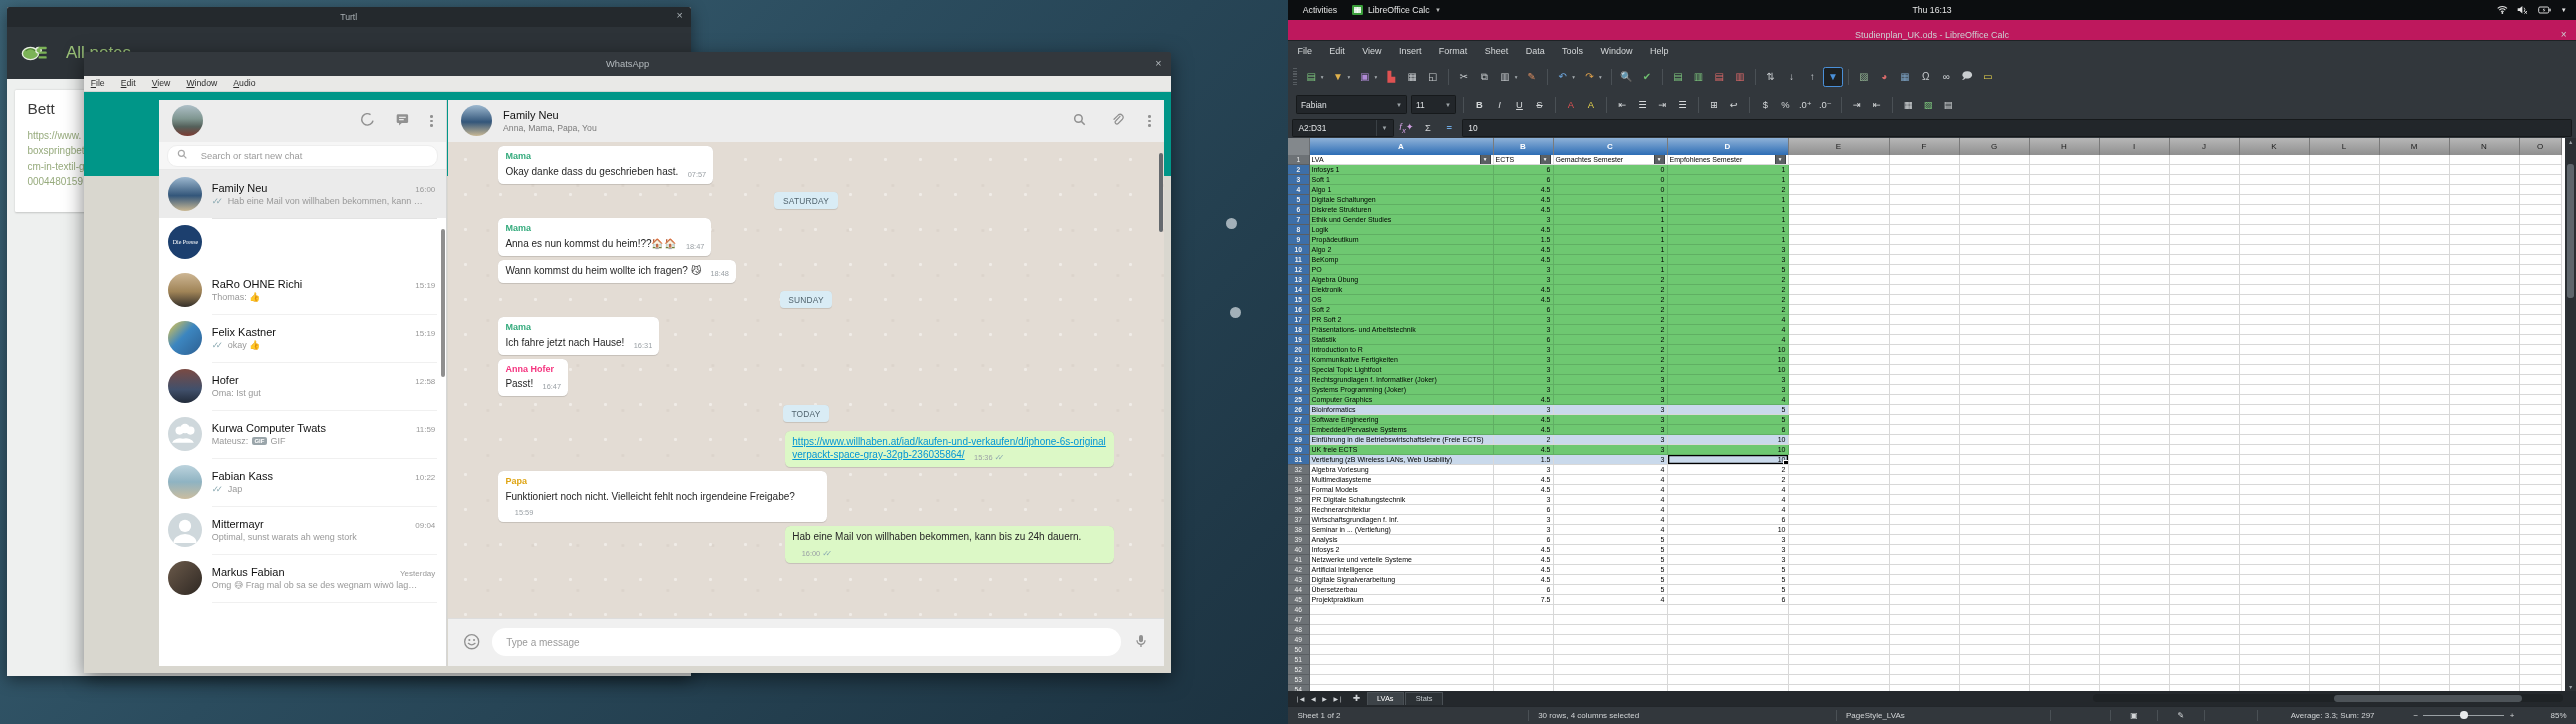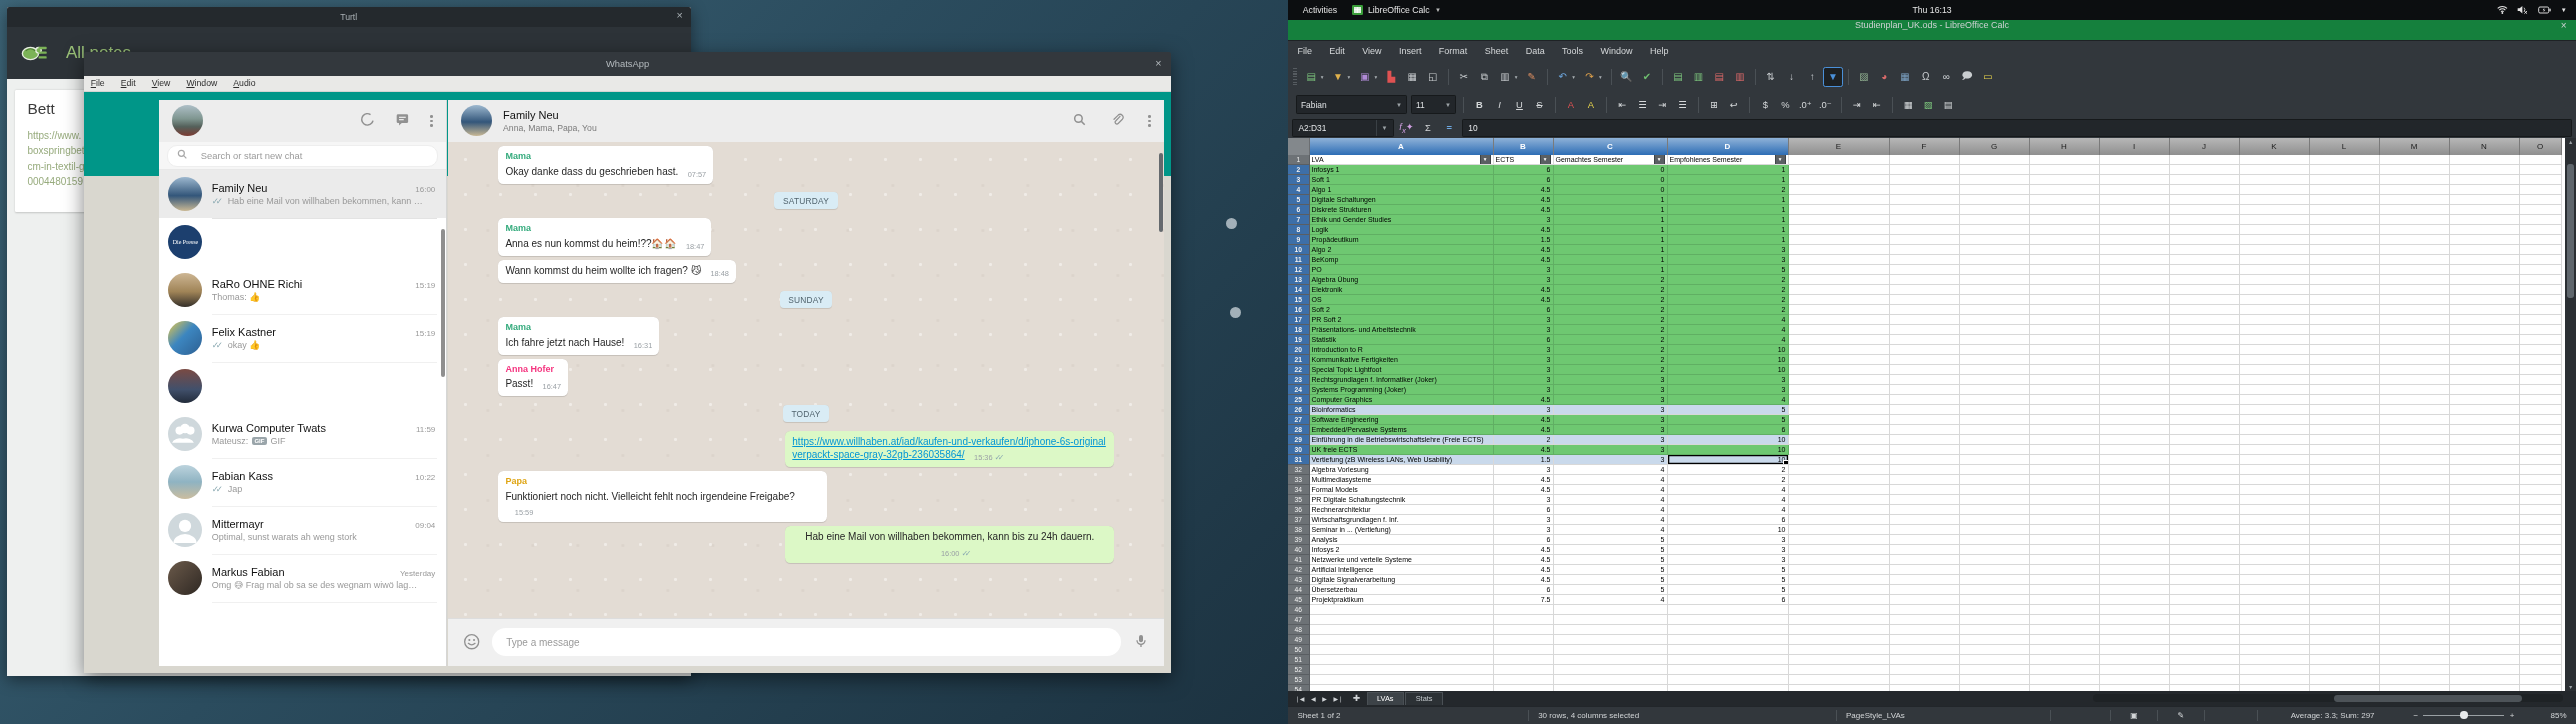--- a/index.html
+++ b/index.html
@@ -83,21 +83,21 @@
   .bubble .sender{font-size:9px;font-weight:bold;margin-bottom:1.3px;}
   .bubble .msg-time{display:inline-block;font-size:7.4px;color:#9aa0a5;margin-left:9.4px;position:relative;top:2px;white-space:nowrap;}
   .bubble .msg-time .ticks{padding-right:0;padding-left:2px;font-size:8px;}
   .bubble.linkmsg a{color:#0396d5;text-decoration:underline;word-break:break-all;}
   #wa-input{height:47px;background:#f0f0f0;border-top:0.7px solid #ddd;display:flex;align-items:center;padding:0 14.8px;gap:12px;flex:none;}
   .type-pill{flex:1;height:28px;background:#fff;border-radius:14px;display:flex;align-items:center;padding:0 12px;}
   .type-pill input{border:none;outline:none;width:100%;font-size:10px;color:#444;background:transparent;font-family:inherit;}
   .type-pill input::placeholder{color:#9a9a9a;}
   
   #calc{position:absolute;left:1288px;top:20px;width:1288px;height:704px;background:#32373c;display:flex;flex-direction:column;}
-  #calc .tbar{height:20px;background:#15803d;display:flex;align-items:flex-start;justify-content:center;position:relative;flex:none;border-bottom:0.7px solid #1e2225;}
+  #calc .tbar{height:20px;background:#be185d;display:flex;align-items:flex-end;justify-content:center;position:relative;flex:none;border-bottom:0.7px solid #1e2225;}
   #calc .tbar .t-title{color:#cdd0d2;font-size:9px;}
   #calc .tbar .t-close{position:absolute;right:9.4px;color:#cdd0d2;font-size:10px;}
   #calc-menubar{height:20px;display:flex;align-items:center;gap:17.4px;padding-left:9.4px;color:#d5d8da;font-size:9px;flex:none;}
   #calc-toolbar{height:31px;display:flex;align-items:center;gap:2.7px;padding-left:5.4px;flex:none;}
   #calc-fmtbar{height:25.5px;display:flex;align-items:center;gap:4px;padding-left:8px;flex:none;}
   .tb-grip{width:3.4px;height:17.4px;margin-right:2.7px;background:repeating-linear-gradient(#565c61 0 1.3px,transparent 1.3px 2.7px);}
   .tb-sep{width:0.7px;height:16px;background:#4a5055;margin:0 3.4px;flex:none;}
   .tb-ic{width:18px;height:18px;border-radius:1.3px;display:flex;align-items:center;justify-content:center;color:#d5d8da;font-size:10px;flex:none;}
   .tb-ic.pressed{background:#1d2124;outline:0.7px solid #4a90d9;}
   .tb-drop{width:5.4px;color:#aab0b4;font-size:5.4px;margin-left:-2px;}
@@ -284,20 +284,29 @@
                   <span class="cr-time">15:19</span>
                 </div>
                 <div class="cr-prev">
                   <span class="ticks">✓✓</span>
                   <span style="overflow:hidden;text-overflow:ellipsis;">okay 👍</span>
                 </div>
               </div>
             </div>
             <div class="chat-row">
               <div class="avatar av-52" style="background: linear-gradient(rgb(122, 74, 67) 0%, rgb(65, 80, 107) 60%, rgb(34, 43, 58) 100%);"></div>
+              <div class="cr-body">
+                <div class="cr-top">
+                  <span class="cr-name">Hofer</span>
+                  <span class="cr-time">12:58</span>
+                </div>
+                <div class="cr-prev">
+                  <span style="overflow:hidden;text-overflow:ellipsis;">Oma: Ist gut</span>
+                </div>
+              </div>
             </div>
             <div class="chat-row">
               <div class="avatar av-52" style="background: rgb(207, 216, 220);"><svg width="100%" height="100%" viewBox="0 0 50 50">
                   <circle cx="17" cy="20" r="6" fill="#fff"></circle>
                   <circle cx="33" cy="20" r="6" fill="#fff"></circle>
                   <circle cx="25" cy="17" r="7" fill="#fff"></circle>
                   <path d="M6 38 a12 9 0 0 1 16 -6 a12 9 0 0 1 16 6 z" fill="#fff"></path>
                 </svg></div>
               <div class="cr-body">
                 <div class="cr-top">
@@ -385,21 +394,21 @@
         <div class="bubble in"><div class="sender" style="color:#35ab7d">Mama</div><span>Okay danke dass du geschrieben hast.</span><span class="msg-time">07:57</span></div>
             <div class="chip">SATURDAY</div>
             <div class="bubble in"><div class="sender" style="color:#35ab7d">Mama</div><span>Anna es nun kommst du heim!??🏠🏠</span><span class="msg-time">18:47</span></div>
             <div class="bubble in"><span>Wann kommst du heim wollte ich fragen? 😼</span><span class="msg-time">18:48</span></div>
             <div class="chip">SUNDAY</div>
             <div class="bubble in"><div class="sender" style="color:#35ab7d">Mama</div><span>Ich fahre jetzt nach Hause!</span><span class="msg-time">16:31</span></div>
             <div class="bubble in"><div class="sender" style="color:#f5347f">Anna Hofer</div><span>Passt!</span><span class="msg-time">16:47</span></div>
             <div class="chip">TODAY</div>
             <div class="bubble out linkmsg" style="width: 389px;"><a>https://www.willhaben.at/iad/kaufen-und-verkaufen/d/iphone-6s-originalverpackt-space-gray-32gb-236035864/</a><span class="msg-time">15:36<span class="ticks">✓✓</span></span></div>
             <div class="bubble in" style="width: 349px;"><div class="sender" style="color:#dfa514">Papa</div><span>Funktioniert noch nicht. Vielleicht fehlt noch irgendeine Freigabe?</span><span class="msg-time">15:59</span></div>
-            <div class="bubble out" style="width: 389px; text-align: center;"><span>Hab eine Mail von willhaben bekommen, kann bis zu 24h dauern.</span><span class="msg-time">16:00<span class="ticks">✓✓</span></span></div>
+            <div class="bubble out" style="width: 389px;"><span>Hab eine Mail von willhaben bekommen, kann bis zu 24h dauern.</span><span class="msg-time">16:00<span class="ticks">✓✓</span></span></div>
           </div>
         <div id="wa-input">
           <span>
             <svg width="17.4" height="17.4" viewBox="0 0 26 26">
                 <circle cx="13" cy="13" r="10.5" fill="none" stroke="#919191" stroke-width="2"></circle>
                 <circle cx="9.5" cy="10.5" r="1.6" fill="#919191"></circle>
                 <circle cx="16.5" cy="10.5" r="1.6" fill="#919191"></circle>
                 <path d="M8 15.5 q5 4.5 10 0" fill="none" stroke="#919191" stroke-width="2" stroke-linecap="round"></path>
               </svg>
           </span>

